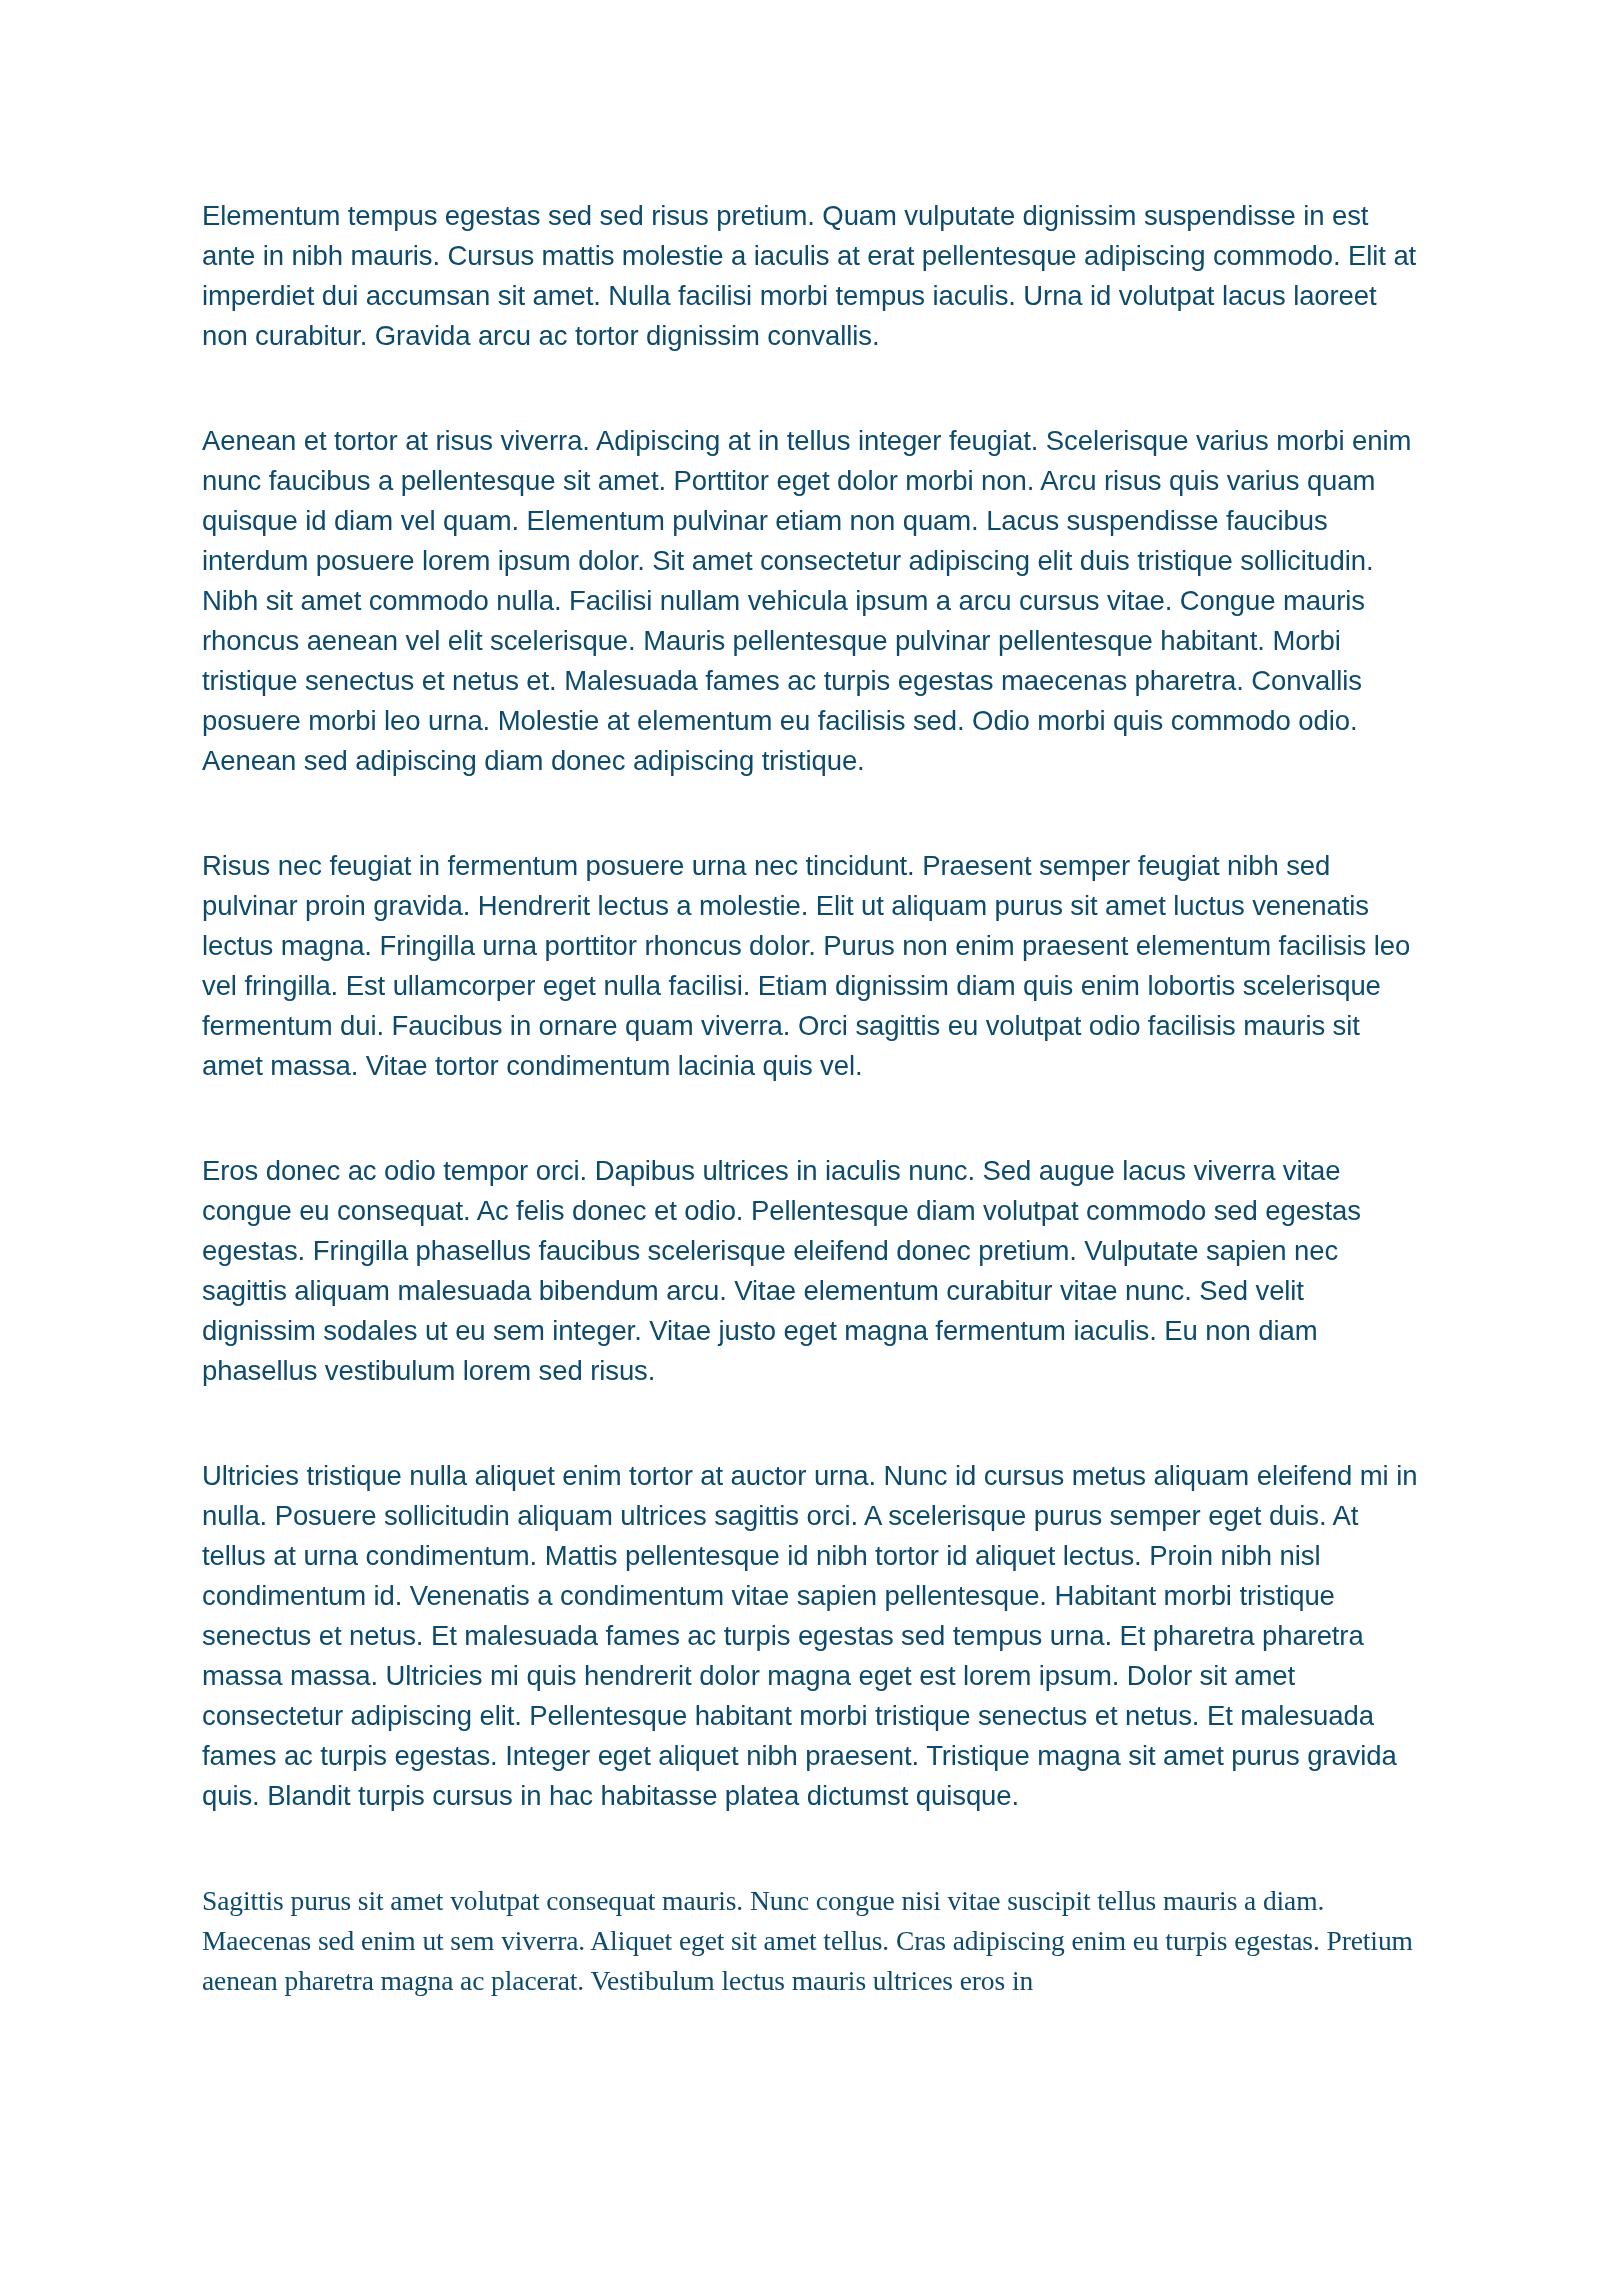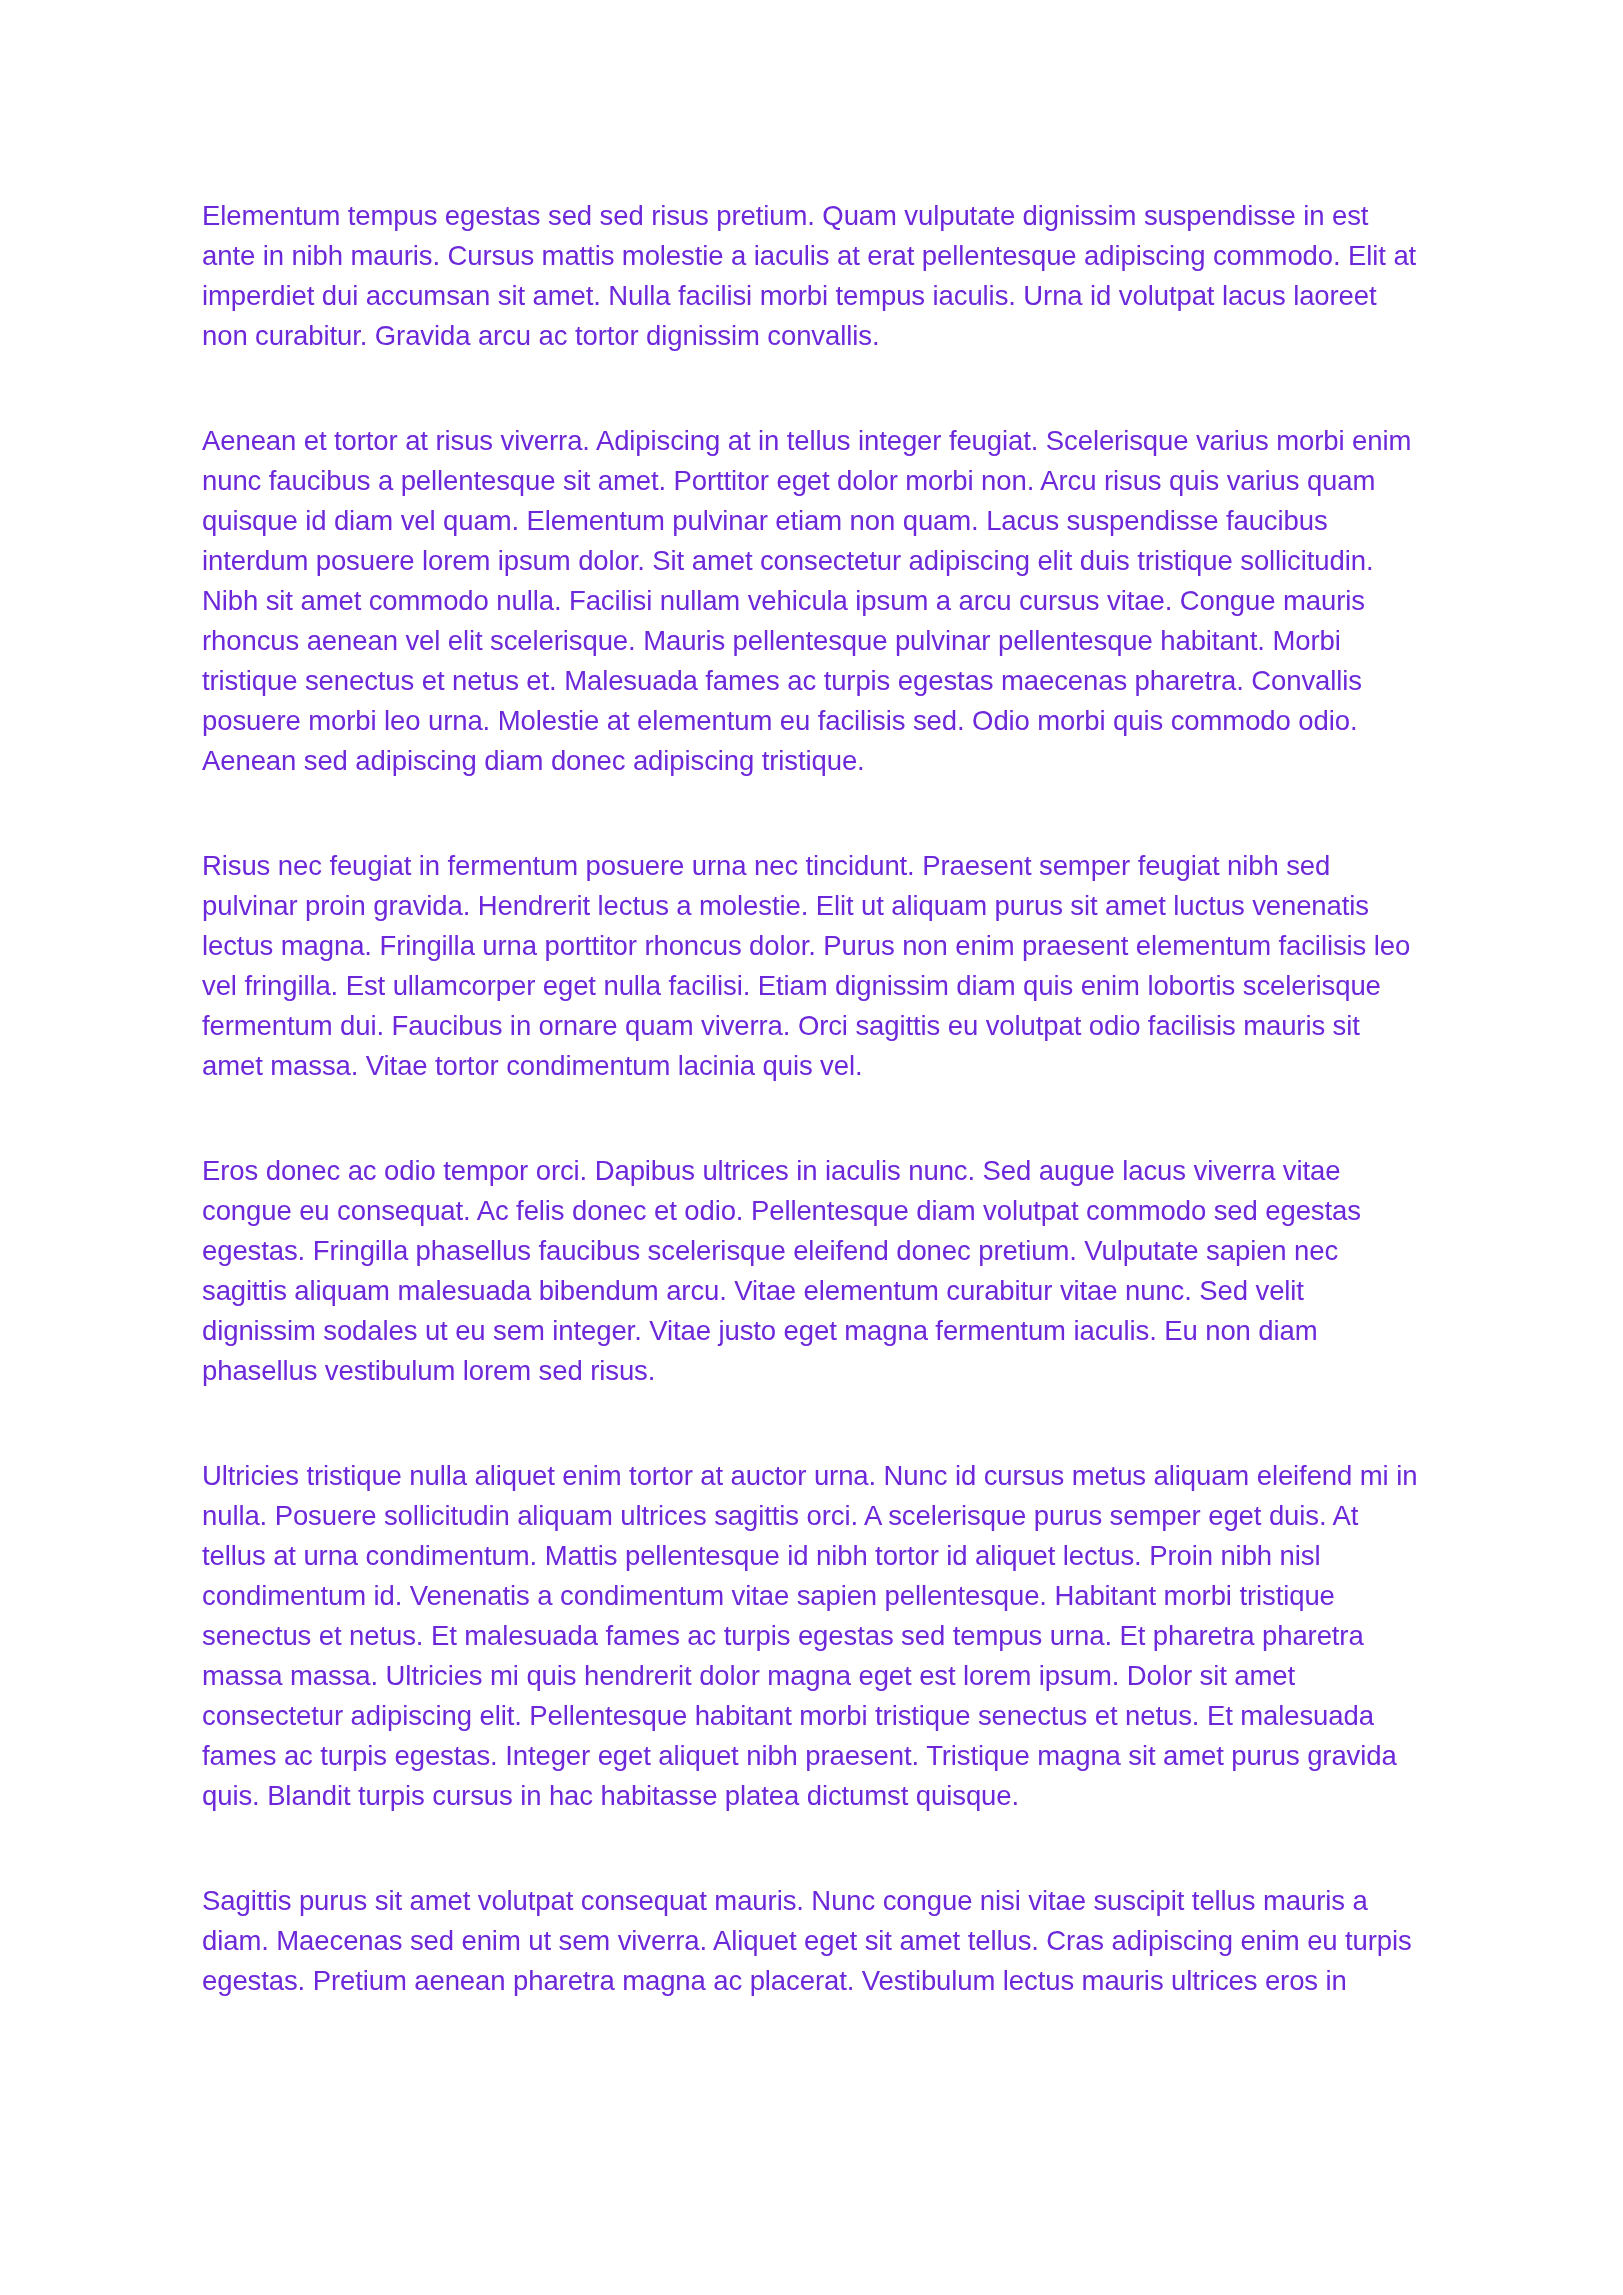--- a/index.html
+++ b/index.html
@@ -24,26 +24,27 @@
     background: #ffffff;
     overflow: hidden;
     color: #000000;
   }
 
   .page p {
     margin: 0 0 65px 0;
     font-size: 27.5px;
     line-height: 40px;
     letter-spacing: -0.1px;
-    color: #6d28d9;
+    color: #0c4a6e;
     text-align: left;
   }
 
   .page p:last-child {
     margin-bottom: 0;
+    font-family: Liberation Serif, serif;
   }
 </style>
 </head>
 <body>
 
 <div class="page">
   <p>Elementum tempus egestas sed sed risus pretium. Quam vulputate dignissim suspendisse in est ante in nibh mauris. Cursus mattis molestie a iaculis at erat pellentesque adipiscing commodo. Elit at imperdiet dui accumsan sit amet. Nulla facilisi morbi tempus iaculis. Urna id volutpat lacus laoreet non curabitur. Gravida arcu ac tortor dignissim convallis.</p>
   <p>Aenean et tortor at risus viverra. Adipiscing at in tellus integer feugiat. Scelerisque varius morbi enim nunc faucibus a pellentesque sit amet. Porttitor eget dolor morbi non. Arcu risus quis varius quam quisque id diam vel quam. Elementum pulvinar etiam non quam. Lacus suspendisse faucibus interdum posuere lorem ipsum dolor. Sit amet consectetur adipiscing elit duis tristique sollicitudin. Nibh sit amet commodo nulla. Facilisi nullam vehicula ipsum a arcu cursus vitae. Congue mauris rhoncus aenean vel elit scelerisque. Mauris pellentesque pulvinar pellentesque habitant. Morbi tristique senectus et netus et. Malesuada fames ac turpis egestas maecenas pharetra. Convallis posuere morbi leo urna. Molestie at elementum eu facilisis sed. Odio morbi quis commodo odio. Aenean sed adipiscing diam donec adipiscing tristique.</p>
   <p>Risus nec feugiat in fermentum posuere urna nec tincidunt. Praesent semper feugiat nibh sed pulvinar proin gravida. Hendrerit lectus a molestie. Elit ut aliquam purus sit amet luctus venenatis lectus magna. Fringilla urna porttitor rhoncus dolor. Purus non enim praesent elementum facilisis leo vel fringilla. Est ullamcorper eget nulla facilisi. Etiam dignissim diam quis enim lobortis scelerisque fermentum dui. Faucibus in ornare quam viverra. Orci sagittis eu volutpat odio facilisis mauris sit amet massa. Vitae tortor condimentum lacinia quis vel.</p>
   <p>Eros donec ac odio tempor orci. Dapibus ultrices in iaculis nunc. Sed augue lacus viverra vitae congue eu consequat. Ac felis donec et odio. Pellentesque diam volutpat commodo sed egestas egestas. Fringilla phasellus faucibus scelerisque eleifend donec pretium. Vulputate sapien nec sagittis aliquam malesuada bibendum arcu. Vitae elementum curabitur vitae nunc. Sed velit dignissim sodales ut eu sem integer. Vitae justo eget magna fermentum iaculis. Eu non diam phasellus vestibulum lorem sed risus.</p>

